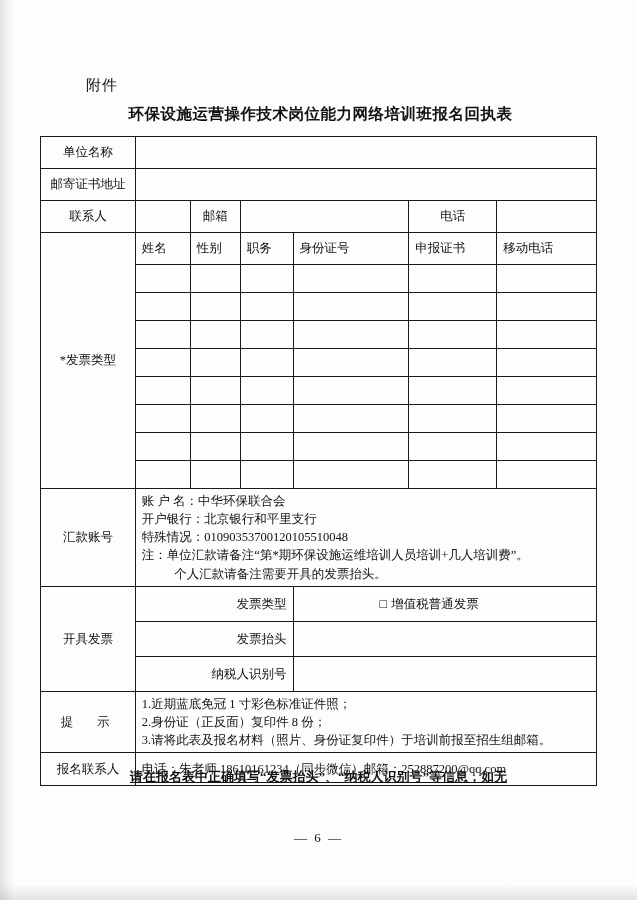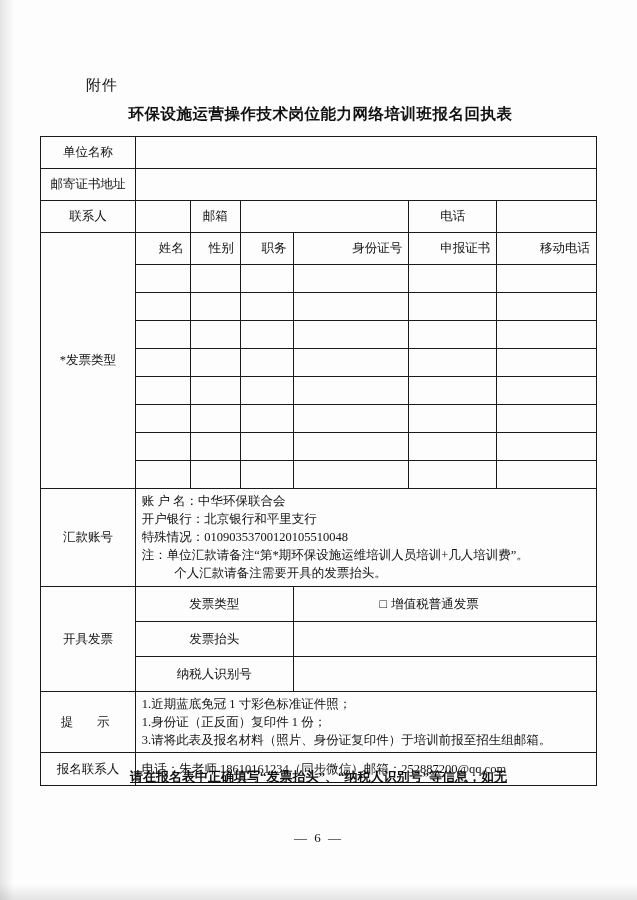--- a/index.html
+++ b/index.html
@@ -49,34 +49,33 @@
   table.main td {
     border: 1px solid #1a1a1a;
     padding: 3px 6px;
     vertical-align: middle;
     line-height: 1.45;
   }
   .c-label {
     text-align: center;
     white-space: nowrap;
   }
-  .c-center { text-align: center; }
+  .c-center { text-align: right; }
   .h-cell {
-    text-align: right;
+    text-align: left;
     white-space: nowrap;
   }
   .row-blank td { height: 21px; }
   .pay-cell {
     padding: 5px 8px;
     line-height: 1.85;
   }
   .pay-note-indent {
     display: block;
     text-indent: 2.6em;
-    font-family: Liberation Mono, monospace;
   }
   .invoice-type-box {
     display: inline-block;
     margin-left: 80px;
   }
   .checkbox-glyph {
     display: inline-block;
     margin-right: 4px;
   }
   .tips-cell {
@@ -262,21 +261,21 @@
     </tr>
     <tr>
       <td class="c-center" colspan="3" style="height:28px">纳税人识别号</td>
       <td colspan="4"></td>
     </tr>
 
     <tr>
       <td class="c-label"><span class="spaced">提　示</span></td>
       <td class="tips-cell" colspan="7">
         <div>1.近期蓝底免冠 1 寸彩色标准证件照；</div>
-        <div>1.身份证（正反面）复印件 1 份；</div>
+        <div>2.身份证（正反面）复印件 8 份；</div>
         <div>3.请将此表及报名材料（照片、身份证复印件）于培训前报至招生组邮箱。</div>
       </td>
     </tr>
 
     <tr>
       <td class="c-label" style="height:26px">报名联系人</td>
       <td class="tips-cell" colspan="7">电话：朱老师 18610161234（同步微信）邮箱：252887200@qq.com</td>
     </tr>
   </tbody>
     </table>

